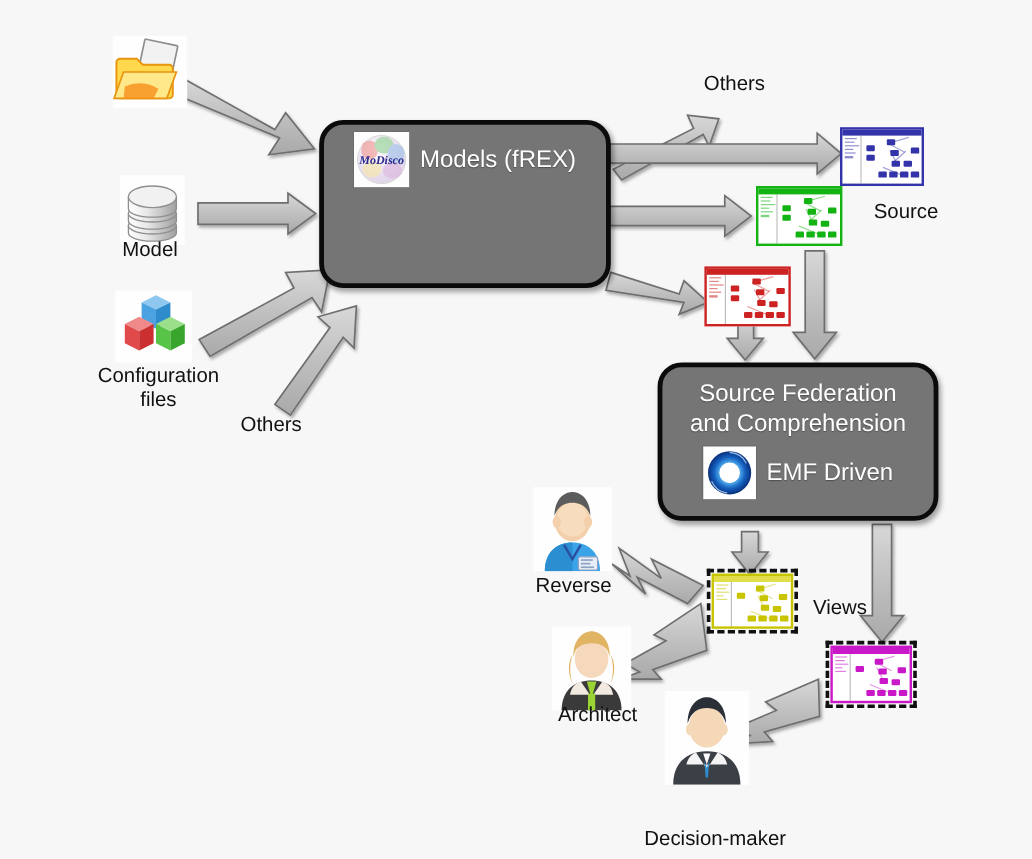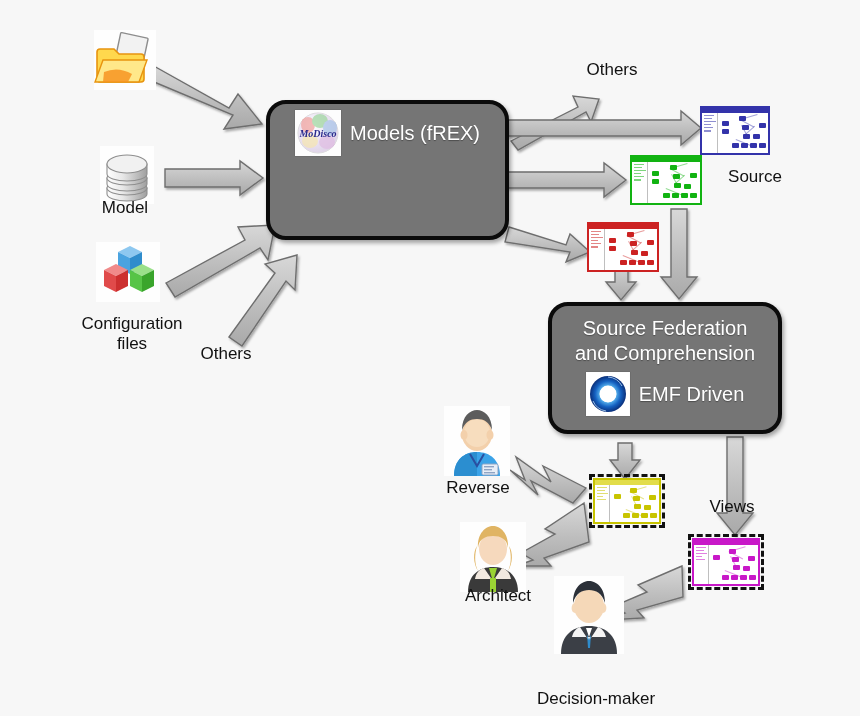--- a/index.html
+++ b/index.html
@@ -210,21 +210,21 @@
         <polygon points="32,28 20,34 20,50 32,44" fill="#cc2f2f"></polygon>
       </g>
 
       <g>
         <polygon points="34,28 46,22 58,28 46,34" fill="#9ae08a"></polygon>
         <polygon points="34,28 46,34 46,50 34,44" fill="#57c447"></polygon>
         <polygon points="58,28 46,34 46,50 58,44" fill="#3aa52c"></polygon>
       </g>
     </svg>
   </div>
-  <div class="label" style="left:58px;top:314px;width:148px;">Configuration
+  <div class="label" style="left:58px;top:303px;width:148px;">Configuration
 files</div>
 
   <div class="label" style="left:176px;top:344px;width:100px;">Others</div>
 
   <div class="procbox" style="left:266px;top:100px;width:243px;height:140px;">
     <div class="procrow">
       <div class="logobox">
         <svg width="44" height="44" viewBox="0 0 44 44">
           <defs>
             <radialGradient id="mdg" cx="38%" cy="32%" r="75%">
@@ -272,21 +272,21 @@
             <path d="M6 28 a17 17 0 0 0 13 10"></path>
           </g>
         </svg>
       </div>
       <div class="ptool">EMF Driven</div>
     </div>
   </div>
 
   <div class="label" style="left:562px;top:60px;width:100px;">Others</div>
   <div class="label" style="left:700px;top:167px;width:110px;">Source</div>
-  <div class="label" style="left:692px;top:497px;width:80px;">Views</div>
+  <div class="label" style="left:660px;top:497px;width:80px;">Views</div>
 
   <div class="model" style="left:700px;top:106px;width:70px;height:49px;border:2px solid #3333aa;">
     <div class="mtop" style="background:#3333aa;"></div>
     <div class="mbody">
       <div class="mside">
         <i style="background:#3333aa;width:70%"></i>
           <i style="background:#3333aa;width:55%"></i>
         <i style="background:#3333aa;width:80%"></i>
           <i style="background:#3333aa;width:45%"></i>
         <i style="background:#3333aa;width:65%"></i>

